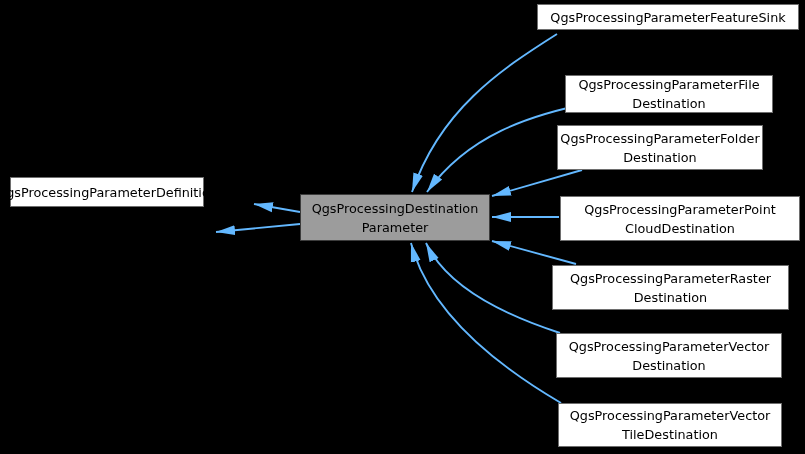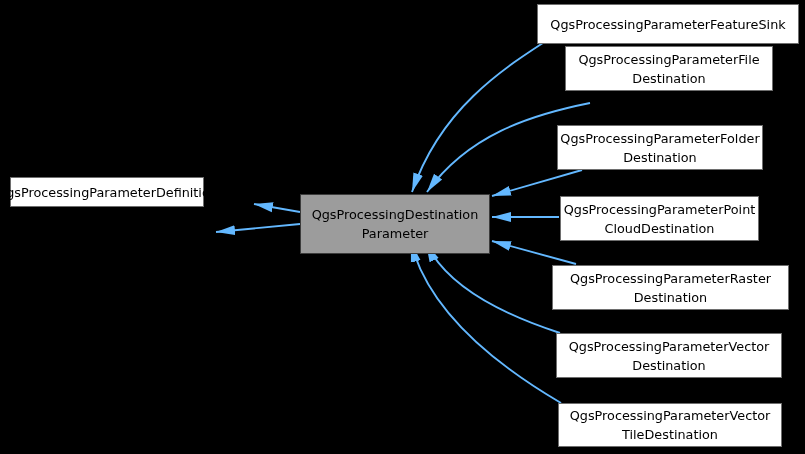--- a/index.html
+++ b/index.html
@@ -71,32 +71,32 @@
     <path class="edge" d="M 582 170 L 492 196" marker-end="url(#arrowhead)"></path>
     <path class="edge" d="M 559 217 L 492 217" marker-end="url(#arrowhead)"></path>
     <path class="edge" d="M 576 264 L 492 241" marker-end="url(#arrowhead)"></path>
     <path class="edge" d="M 560 333 Q 452 298 426 243" marker-end="url(#arrowhead)"></path>
     <path class="edge" d="M 561 403 Q 433 328 411 243" marker-end="url(#arrowhead)"></path>
   </svg>
 
   <div class="node" style="left:10px; top:177px; width:194px; height:30px">QgsProcessingParameterDefinition</div>
 
 
-  <div class="node current" style="left:300px; top:194px; width:190px; height:60px">QgsProcessingDestination
+  <div class="node current" style="left:300px; top:194px; width:190px; height:47px">QgsProcessingDestination
 Parameter</div>
 
-  <div class="node" style="left:537px; top:4px; width:262px; height:40px">QgsProcessingParameterFeatureSink</div>
+  <div class="node" style="left:537px; top:4px; width:262px; height:26px">QgsProcessingParameterFeatureSink</div>
 
-  <div class="node" style="left:565px; top:46px; width:208px; height:45px">QgsProcessingParameterFile
+  <div class="node" style="left:565px; top:75px; width:208px; height:38px">QgsProcessingParameterFile
 Destination</div>
 
   <div class="node" style="left:557px; top:125px; width:206px; height:45px">QgsProcessingParameterFolder
 Destination</div>
 
-  <div class="node" style="left:560px; top:196px; width:199px; height:45px">QgsProcessingParameterPoint
+  <div class="node" style="left:560px; top:196px; width:240px; height:45px">QgsProcessingParameterPoint
 CloudDestination</div>
 
   <div class="node" style="left:552px; top:265px; width:237px; height:45px">QgsProcessingParameterRaster
 Destination</div>
 
   <div class="node" style="left:556px; top:333px; width:226px; height:45px">QgsProcessingParameterVector
 Destination</div>
 
   <div class="node" style="left:558px; top:403px; width:224px; height:44px">QgsProcessingParameterVector
 TileDestination</div>

